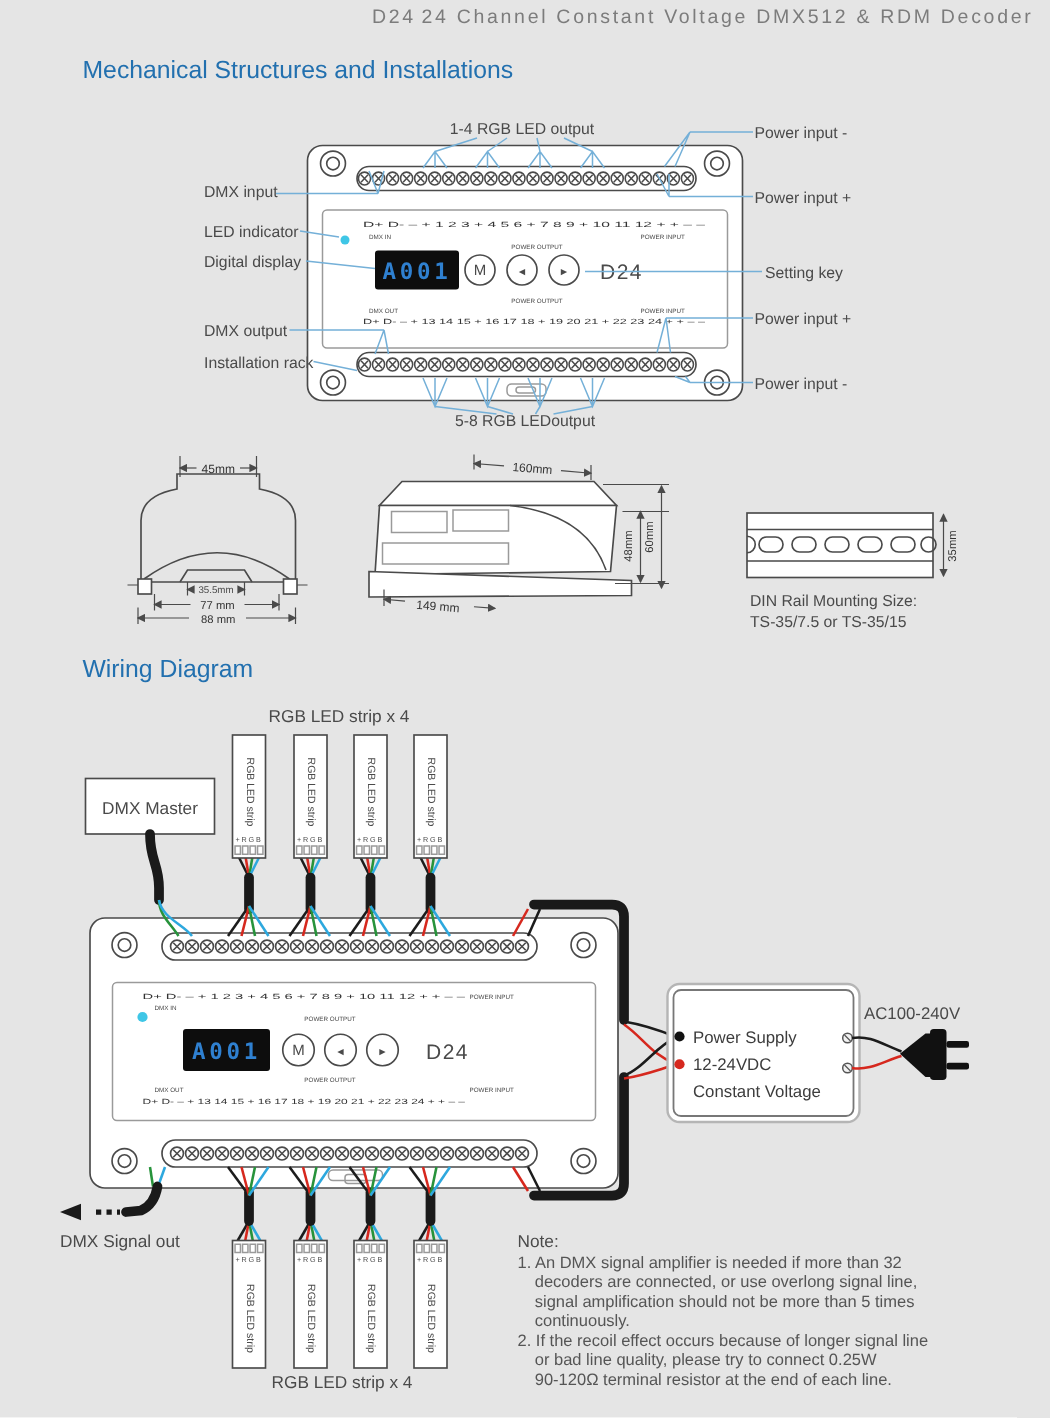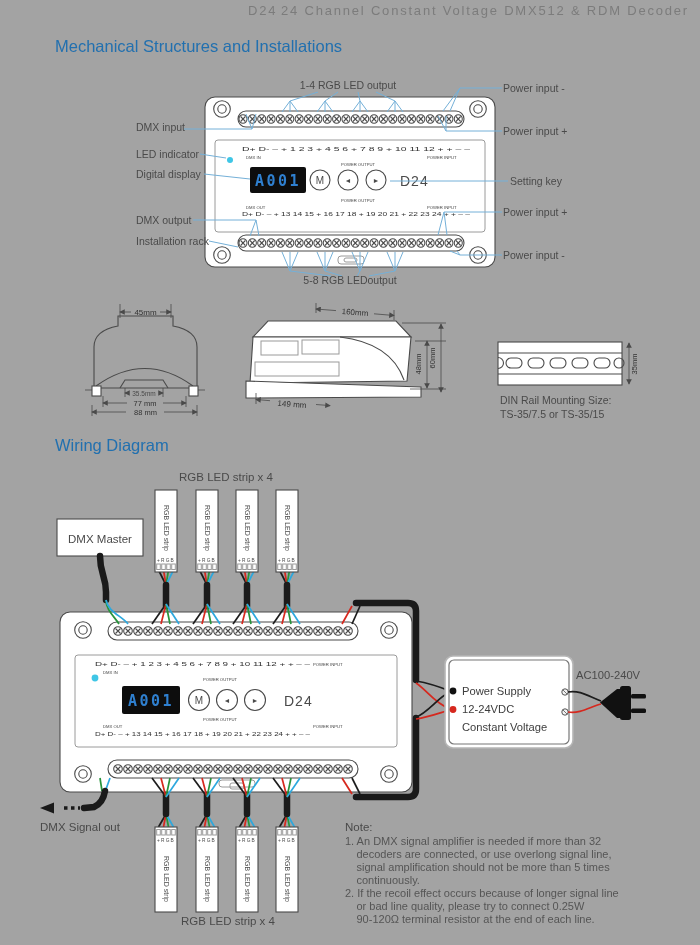--- a/index.html
+++ b/index.html
@@ -1,16 +1,16 @@
 <!DOCTYPE html>
 <html><head>
 <meta charset="utf-8">
 <style>
   html,body{margin:0;padding:0;background:#fff;}
-  #page{position:relative;width:700px;height:945px;background:#a3a3a3;overflow:hidden;}
+  #page{position:relative;width:700px;height:945px;background:#e5e5e5;overflow:hidden;}
   svg{display:block;}
   svg text{font-family:"Liberation Sans",sans-serif;fill:#4a4a4a;}
   .ln{stroke:#4a4a4a;stroke-width:1.1;fill:none;}
   .lnf{stroke:#4a4a4a;stroke-width:1.1;fill:#fff;}
   .lnp{stroke:#9a9a9a;stroke-width:1;fill:none;}
   .lead{stroke:#74b0d8;stroke-width:1;fill:none;}
   .dim{stroke:#4a4a4a;stroke-width:0.8;fill:none;}
   .dimt{font-size:8px;fill:#333;}
   .dimtv{font-size:7.5px;fill:#333;}
   .lbl{font-size:10.5px;fill:#4a4a4a;}

